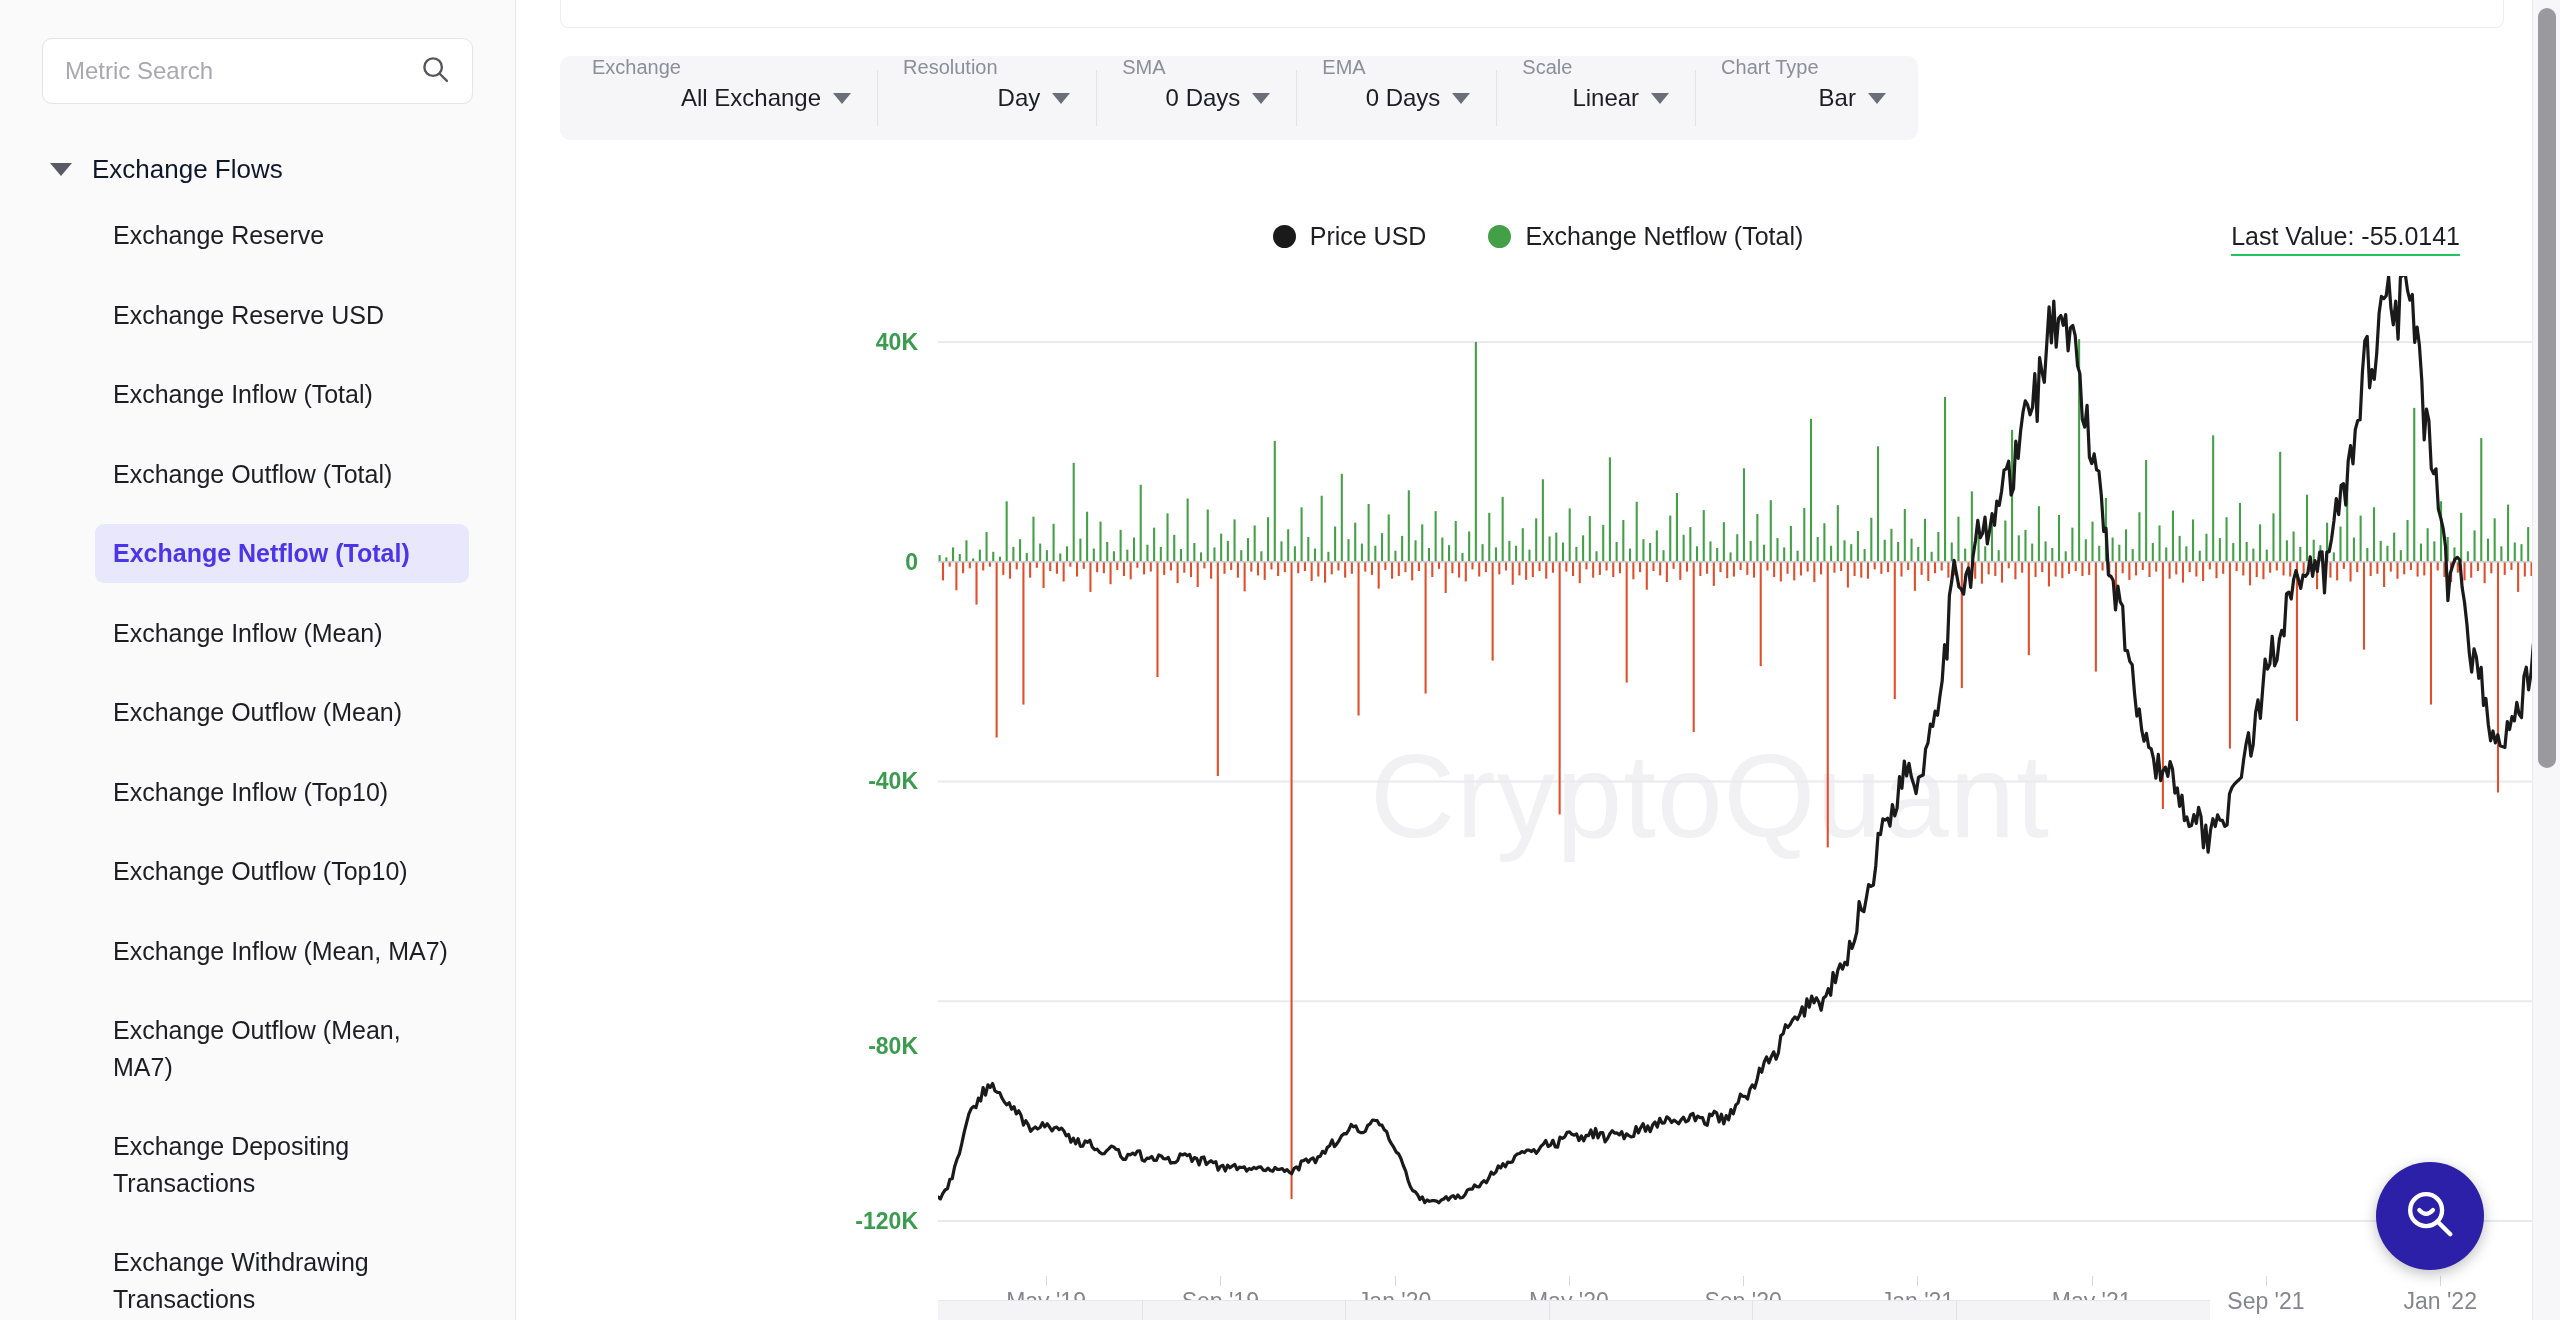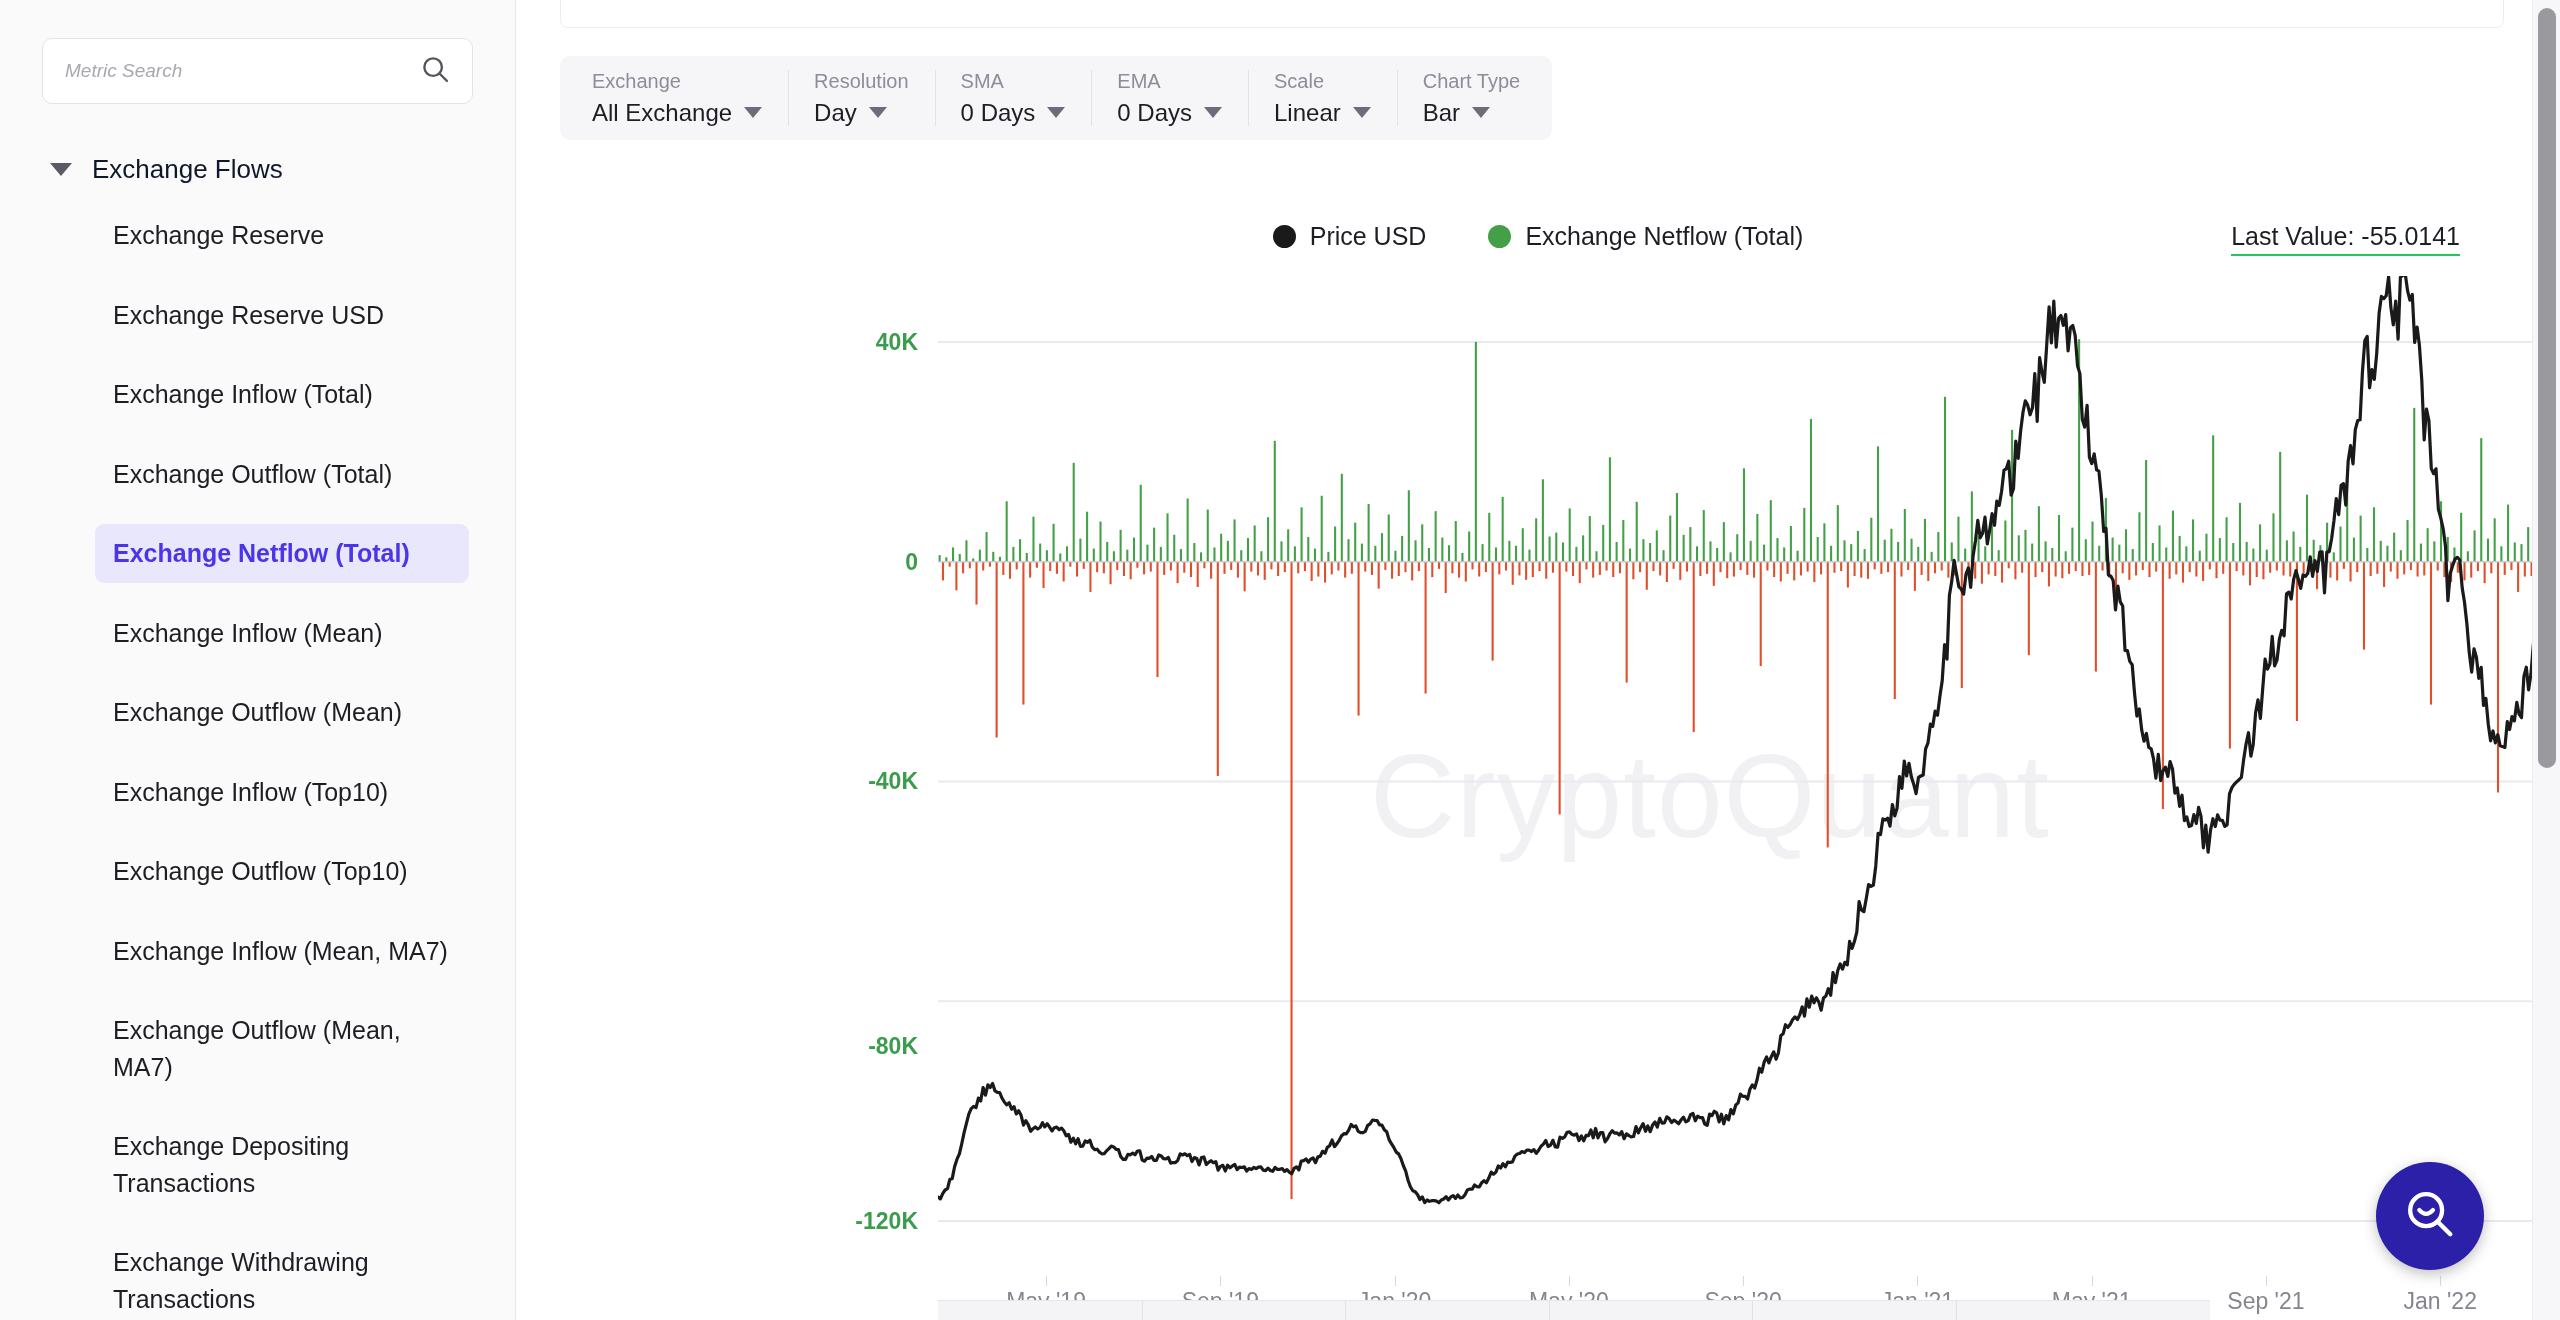--- a/index.html
+++ b/index.html
@@ -26,21 +26,21 @@
     height: 66px;
     border: 1px solid #e3e3e8;
     border-radius: 10px;
     background: #ffffff;
     display: flex; align-items: center;
     padding: 0 22px;
   }
   .search-box input {
     border: none; outline: none; background: transparent;
     font-family: "Liberation Sans", sans-serif;
-    font-size: 19px; color: #2b2b31; width: 100%; font-style: italic;
+    font-size: 24px; color: #2b2b31; width: 100%;
   }
   .search-box input::placeholder { color: #a8a8b0; }
   .search-ico { flex: 0 0 auto; margin-left: 8px; }
 
   .group-head {
     display: flex; align-items: center;
     padding: 0 0 0 50px;
     height: 62px;
     margin-top: 34px;
   }
@@ -88,21 +88,21 @@
   
   .toolbar {
     position: absolute; left: 44px; top: 56px;
     height: 84px;
     background: #f6f6f9;
     border-radius: 10px;
     display: flex; align-items: stretch;
     padding: 0 6px;
   }
   .ctl {
-    display: flex; flex-direction: column; justify-content: center;
+    display: flex; flex-direction: row; justify-content: center;
     padding: 0 26px;
     position: relative;
   }
   .ctl + .ctl::before {
     content: ""; position: absolute; left: 0; top: 14px; bottom: 14px;
     width: 1px; background: #e2e2e8;
   }
   .ctl-label { font-size: 20px; color: #8d8d99; margin-bottom: 6px; }
   .ctl-value {
     font-size: 24px; color: #1d1d24;

